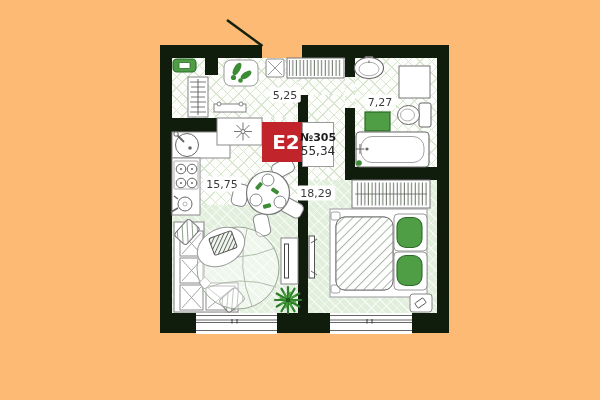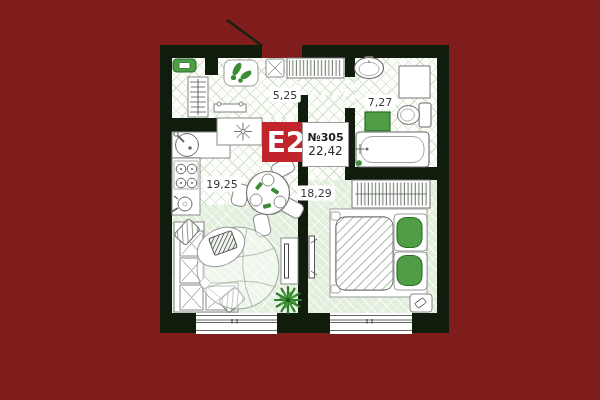--- a/index.html
+++ b/index.html
@@ -1,34 +1,34 @@
 <!DOCTYPE html>
 <html><head>
 <meta charset="utf-8">
 <style>
   html,body{margin:0;padding:0;background:#ffffff;}
-  .stage{position:relative;width:600px;height:400px;background:#7f1d1d;overflow:hidden;
+  .stage{position:relative;width:600px;height:400px;background:#fdba74;overflow:hidden;
          font-family:"DejaVu Sans","Liberation Sans",sans-serif;}
   .f,.wall{position:absolute;}
   .tile{background-color:#fdfefc;
     background-image:
       repeating-linear-gradient(45deg,#d8e6d0 0,#d8e6d0 1px,transparent 1px,transparent 8px),
       repeating-linear-gradient(135deg,#d8e6d0 0,#d8e6d0 1px,transparent 1px,transparent 8px);}
   .lam{background-color:#e2efdc;
     background-image:
       repeating-linear-gradient(45deg,rgba(255,255,255,.7) 0,rgba(255,255,255,.7) 1px,transparent 1px,transparent 6px),
       repeating-linear-gradient(135deg,rgba(255,255,255,.5) 0,rgba(255,255,255,.5) 1px,transparent 1px,transparent 9px);}
   .wall{background:#101d0c;}
   svg.fx{position:absolute;left:0;top:0;pointer-events:none;}
   .rlabel{position:absolute;transform:translate(-50%,-50%);background:#ffffff;
           padding:0 3px;font-size:11px;color:#3a3a3a;border-radius:2px;line-height:15px;white-space:nowrap;}
   .badge{position:absolute;left:262px;top:122px;width:48px;height:40px;background:#c2242c;
          color:#ffffff;display:flex;align-items:center;justify-content:center;
-         font-size:28px;font-weight:bold;}
-  .info{position:absolute;left:302px;top:122px;width:47px;height:45px;background:#ffffff;
+         font-size:20px;font-weight:bold;}
+  .info{position:absolute;left:302px;top:122px;width:32px;height:45px;background:#ffffff;
         border:1px solid #9b9b9b;box-sizing:border-box;display:flex;flex-direction:column;
         align-items:center;justify-content:center;line-height:1.2;}
   .info .unit{font-weight:bold;font-size:11px;color:#1d1d1d;}
   .info .area{font-size:12px;color:#2a2a2a;}
 </style>
 </head>
 <body>
 
 <div class="stage">
 
@@ -259,25 +259,25 @@
       <path d="M330,315.5 H412 M330,320 H412 M330,322.5 H412 M330,330.5 H412" stroke="#555555" stroke-width="0.9" fill="none"></path>
       <path d="M367,319 V323.5 M372,319 V323.5" stroke="#333333" stroke-width="1" fill="none"></path>
     </g>
   </svg>
 
   <div class="rlabel" style="left:285px;top:95px">
     <span>5,25</span></div>
   <div class="rlabel" style="left:380px;top:102px">
     <span>7,27</span></div>
   <div class="rlabel" style="left:222px;top:184px">
-    <span>19,25</span></div>
+    <span>15,75</span></div>
   <div class="rlabel" style="left:316px;top:193px">
     <span>18,29</span></div>
 
   <div class="badge">
     <span>E2</span>
   </div>
   <div class="info">
     <div class="unit">№305</div>
-    <div class="area">22,42</div>
+    <div class="area">55,34</div>
   </div>
 
 </div>
 
 </body></html>

